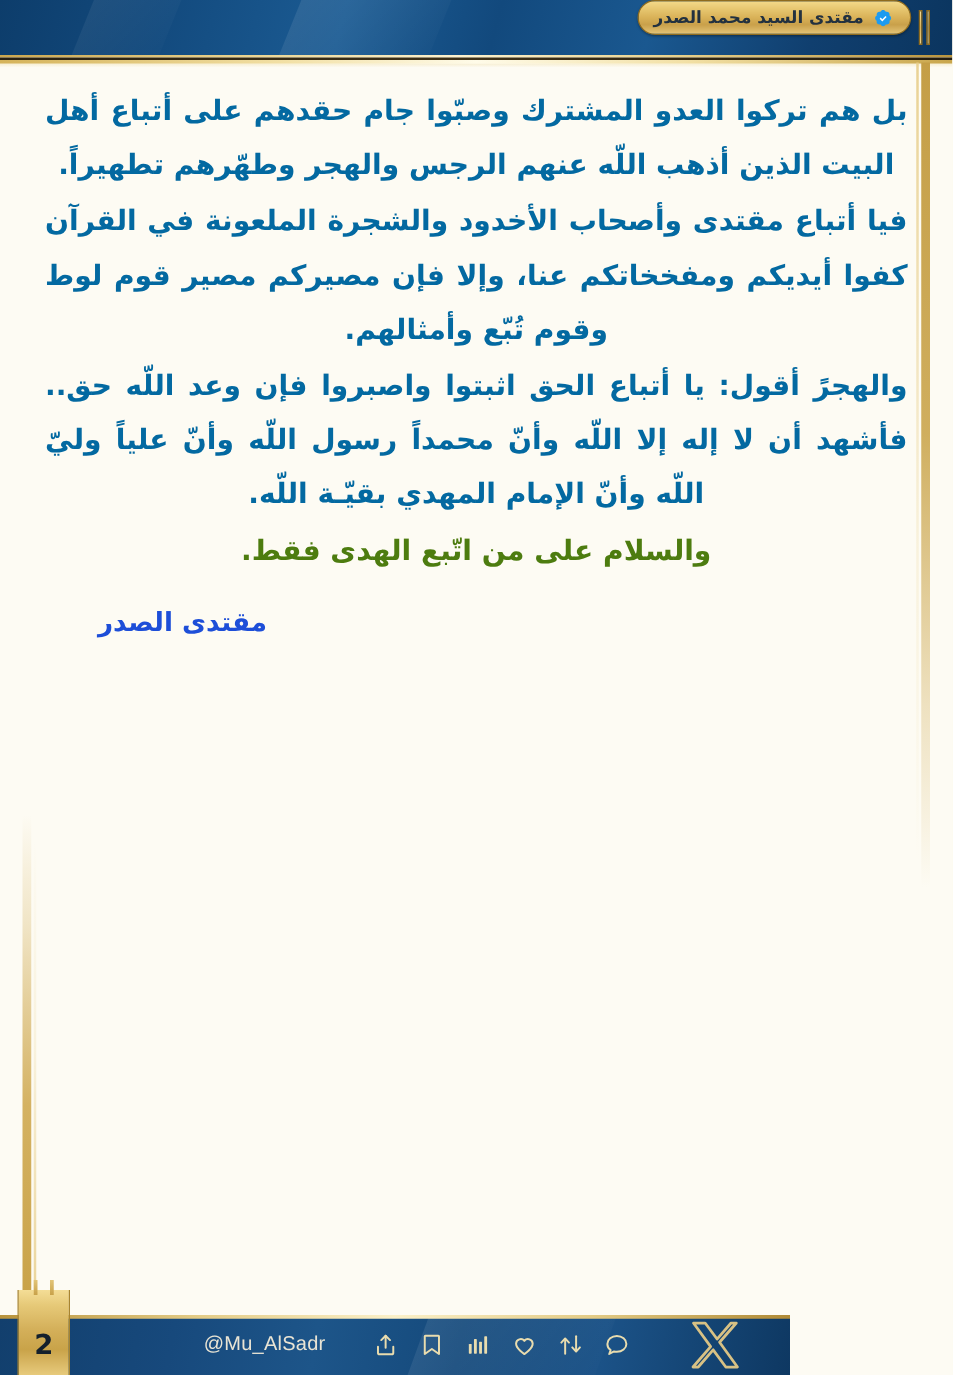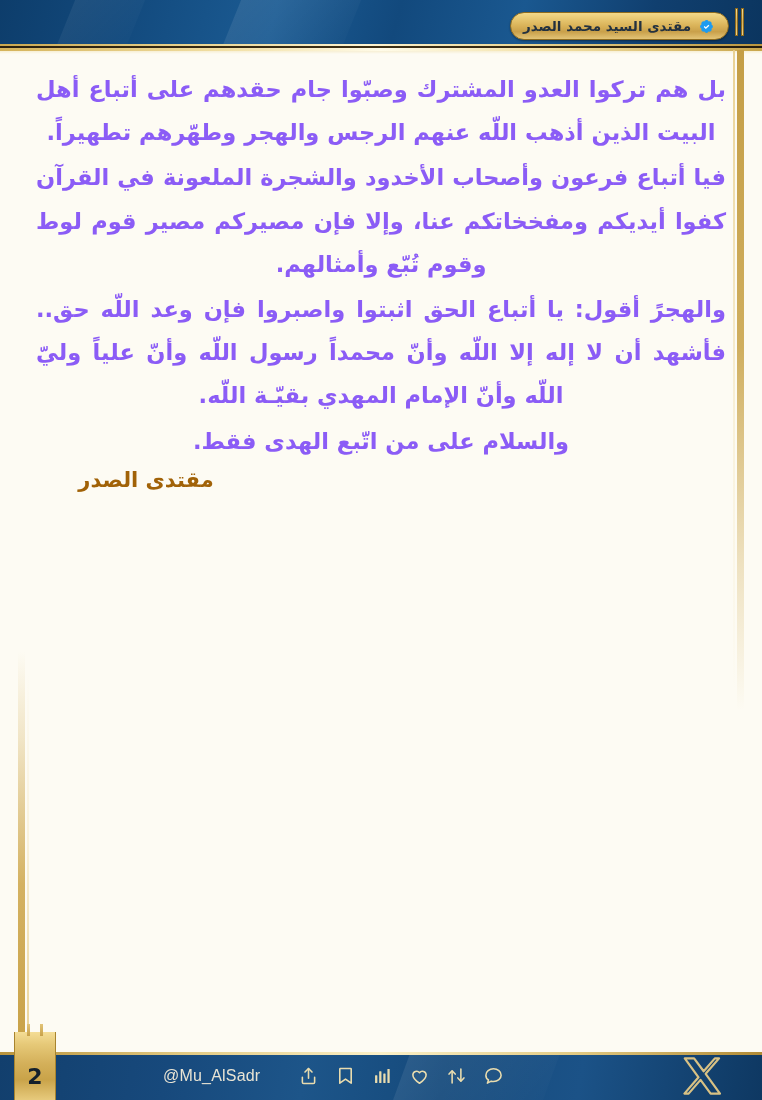--- a/index.html
+++ b/index.html
@@ -50,21 +50,21 @@
     content: "";
     position: absolute;
     top: -20px; left: 8%;
     width: 70px; height: 110px;
     background: linear-gradient(120deg, rgba(255,255,255,.07), rgba(255,255,255,0));
     transform: skewX(-22deg);
   }
 
   .header-badge {
     position: absolute;
-    top: 12px;
+    top: 0;
     right: 33px;
     height: 28px;
     padding: 0 14px 0 12px;
     display: flex;
     align-items: center;
     gap: 8px;
     background: linear-gradient(180deg,
       #f3d98a 0%, #e8c872 22%, #d9b258 50%, #c9a04a 72%, #e3c477 100%);
     border: 1px solid #8e6b1e;
     border-radius: 14px;
@@ -171,48 +171,49 @@
     top: 68px;
     right: 36px;
     left: 36px;
     direction: rtl;
     text-align: justify;
     text-align-last: center;
   }
   .para {
     font-size: 22.5px;
     line-height: 1.92;
-    color: #8b5cf6;
+    color: #0369a1;
     font-weight: bold;
     text-align: justify;
     text-align-last: center;
     margin-bottom: 2px;
     letter-spacing: 0;
   }
   .line-center {
     font-size: 22.5px;
     line-height: 1.92;
-    color: #8b5cf6;
+    color: #4d7c0f;
     font-weight: bold;
     text-align: center;
   }
   .signature {
+    margin-top: 18px;
     font-size: 21px;
     line-height: 1.7;
     font-weight: bold;
-    color: #a16207;
+    color: #1d4ed8;
     text-align: right;
     padding-right: 470px;
   }
 
   
   .footer {
     position: absolute;
     bottom: 0; left: 0;
-    width: 762px;
+    width: 632px;
     height: 48px;
     background:
       linear-gradient(100deg,
         #123f6d 0%,
         #17497c 22%,
         #1d5589 40%,
         #154a7c 58%,
         #1b5287 76%,
         #0e3862 100%);
     overflow: hidden;
@@ -345,21 +346,21 @@
       <div class="r4"></div>
   </div>
 
   <div class="stripe stripe-right"></div>
   <div class="stripe-right-inner"></div>
   <div class="stripe stripe-left"></div>
   <div class="stripe-left-inner"></div>
 
   <div class="content">
     <p class="para">بل هم تركوا العدو المشترك وصبّوا جام حقدهم على أتباع أهل البيت الذين أذهب اللّه عنهم الرجس والهجر وطهّرهم تطهيراً.</p>
-    <p class="para">فيا أتباع فرعون وأصحاب الأخدود والشجرة الملعونة في القرآن كفوا أيديكم ومفخخاتكم عنا، وإلا فإن مصيركم مصير قوم لوط وقوم تُبّع وأمثالهم.</p>
+    <p class="para">فيا أتباع مقتدى وأصحاب الأخدود والشجرة الملعونة في القرآن كفوا أيديكم ومفخخاتكم عنا، وإلا فإن مصيركم مصير قوم لوط وقوم تُبّع وأمثالهم.</p>
     <p class="para">والهجرً أقول: يا أتباع الحق اثبتوا واصبروا فإن وعد اللّه حق.. فأشهد أن لا إله إلا اللّه وأنّ محمداً رسول اللّه وأنّ علياً وليّ اللّه وأنّ الإمام المهدي بقيّـة اللّه.</p>
     <p class="line-center">والسلام على من اتّبع الهدى فقط.</p>
     <p class="signature">مقتدى الصدر</p>
   </div>
 
   <div class="footer">
     <div class="footer-rule"></div>
 
     <div class="handle">@Mu_AlSadr</div>
 

